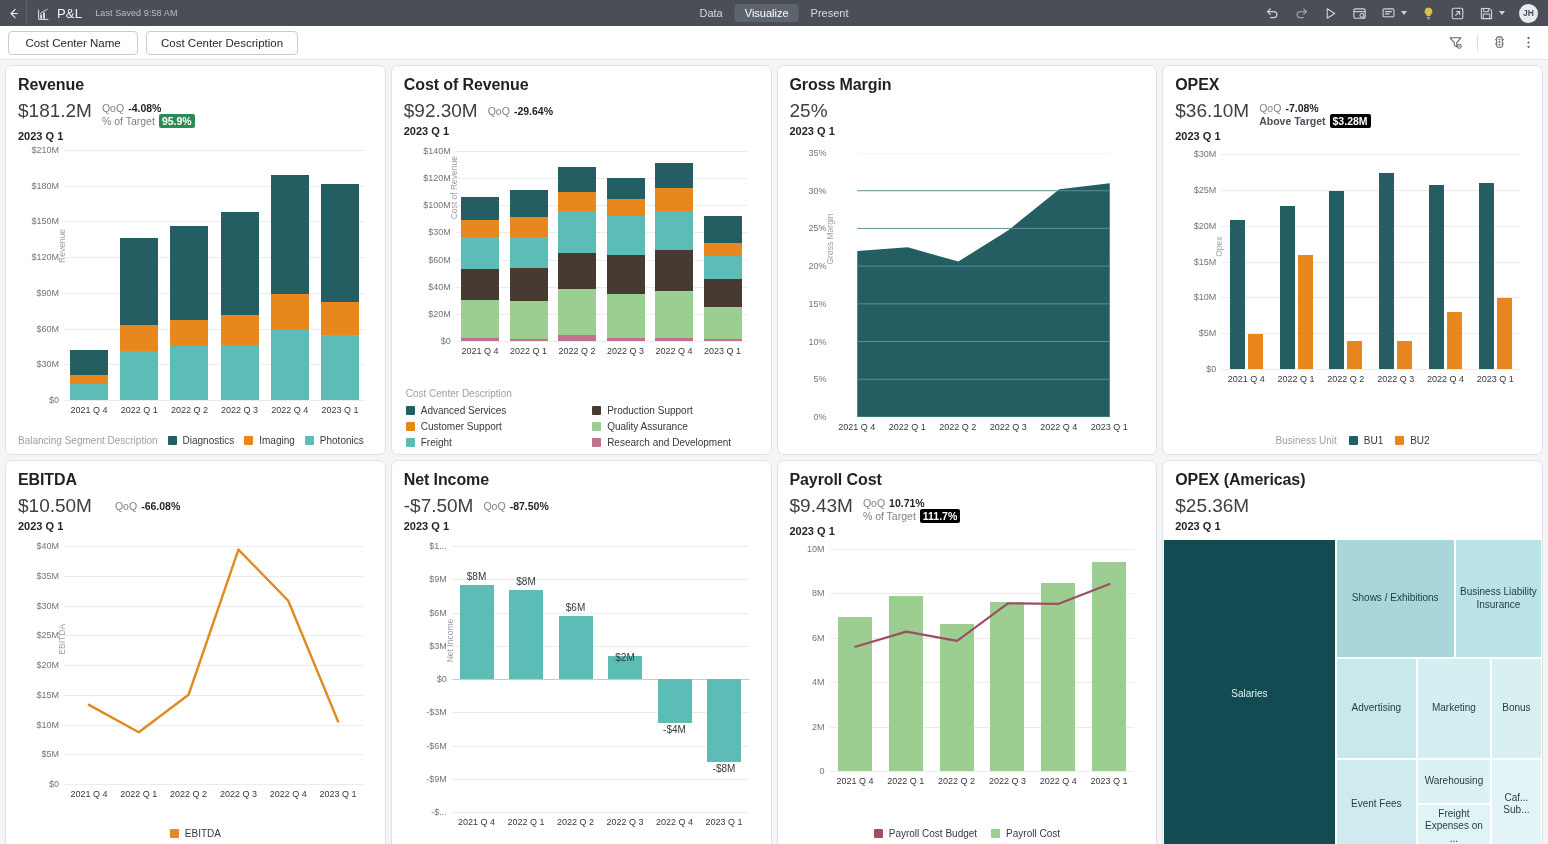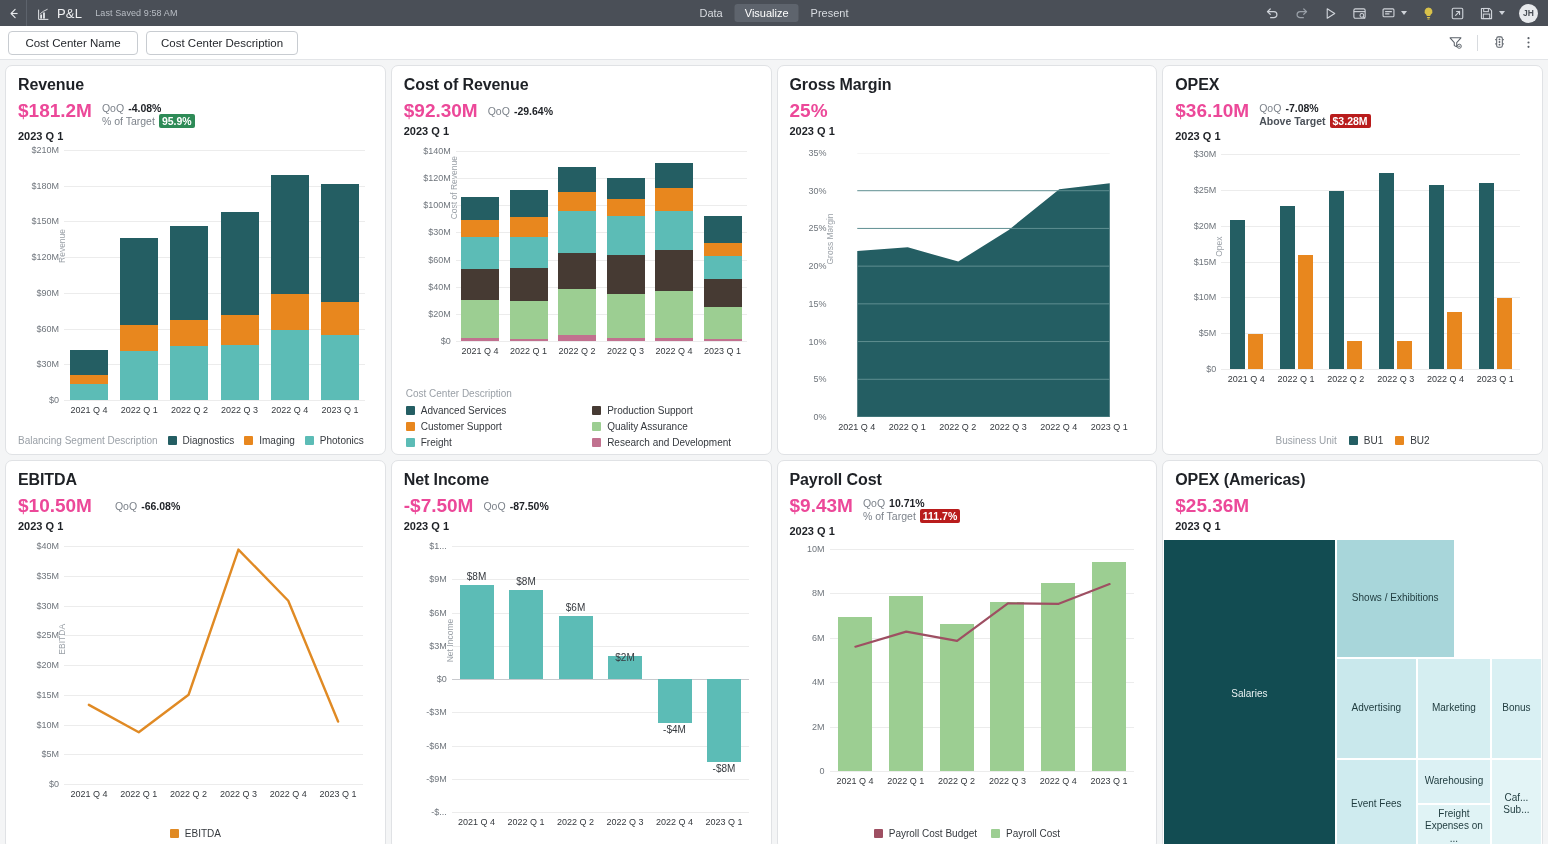--- a/index.html
+++ b/index.html
@@ -47,28 +47,28 @@
 
   
   .grid { padding: 5px; display:grid; grid-template-columns: repeat(4, 1fr);
     grid-template-rows: 390px 390px; gap: 5px; }
   .card { background:#fff; border:1px solid #e0e2e5; border-radius:7px;
     position:relative; overflow:hidden; padding: 10px 12px 6px 12px; }
   .card.flush { padding-bottom: 0; }
 
   .c-title { font-size: 16px; font-weight:700; color:#1e2126; letter-spacing:-.1px; }
   .kpi-row { display:flex; align-items:flex-start; gap: 10px; margin-top: 6px; }
-  .kpi-big { font-size: 19px; font-weight:700; color:#ec4899; white-space:nowrap; }
+  .kpi-big { font-size: 19px; font-weight:400; color:#404040; white-space:nowrap; }
   .kpi-meta { display:flex; flex-direction:column; gap:1px; padding-top:2px; }
   .kpi-line { font-size: 10.5px; white-space:nowrap; }
   .kpi-lbl { color:#7d838b; }
   .kpi-val { color:#1e2126; font-weight:700; margin-left:4px; }
   .badge { font-weight:700; color:#fff; padding:1px 3px; border-radius:2px; margin-left:4px; }
   .badge.good { background:#2e8b57; }
-  .badge.bad { background:#b91c1c; }
+  .badge.bad { background:#000000; }
   .c-period { font-size: 11px; font-weight:700; color:#1e2126; margin-top: 3px; }
 
   .plot { position:relative; margin-top: 8px; }
   .axis-title { position:absolute; left:-2px; top:50%;
     transform: rotate(-90deg) translateX(50%); transform-origin: left center;
     font-size: 8.5px; color:#9aa0a7; white-space:nowrap; }
   .ylab { position:absolute; right:100%; margin-right:5px; transform: translateY(-50%);
     font-size: 9px; color:#6f757c; white-space:nowrap; }
   .xlab { position:absolute; top:100%; margin-top:5px; transform: translateX(-50%);
     font-size: 9px; color:#35393e; white-space:nowrap; }
@@ -655,20 +655,21 @@
 
   <div class="card flush">
     <div class="c-title">OPEX (Americas)</div>
     <div class="kpi-row">
       <div class="kpi-big">$25.36M</div>
     </div>
     <div class="c-period">2023 Q 1</div>
     <div id="plot-treemap" style="position:absolute;left:0;right:0;top:78px;bottom:0;">
         <div class="tm-cell" style="left: 0%; top: 0%; width: 45.5%; height: 100%; background: rgb(18, 76, 82); color: rgb(232, 241, 242); border: 1px solid rgb(255, 255, 255);">Salaries</div>
         <div class="tm-cell" style="left: 45.5%; top: 0%; width: 31.5%; height: 38.5%; background: rgb(168, 214, 218); color: rgb(30, 58, 61); border: 1px solid rgb(255, 255, 255);">Shows / Exhibitions</div>
+        <div class="tm-cell" style="left: 77%; top: 0%; width: 23%; height: 38.5%; background: rgb(187, 226, 230); color: rgb(30, 58, 61); border: 1px solid rgb(255, 255, 255);">Business Liability Insurance</div>
         <div class="tm-cell" style="left: 67%; top: 38.5%; width: 19.5%; height: 32.5%; background: rgb(213, 238, 241); color: rgb(30, 58, 61); border: 1px solid rgb(255, 255, 255);">Marketing</div>
         <div class="tm-cell" style="left: 45.5%; top: 38.5%; width: 21.5%; height: 32.5%; background: rgb(201, 232, 236); color: rgb(30, 58, 61); border: 1px solid rgb(255, 255, 255);">Advertising</div>
         <div class="tm-cell" style="left: 86.5%; top: 38.5%; width: 13.5%; height: 32.5%; background: rgb(217, 240, 243); color: rgb(30, 58, 61); border: 1px solid rgb(255, 255, 255);">Bonus</div>
         <div class="tm-cell" style="left: 45.5%; top: 71%; width: 21.5%; height: 29%; background: rgb(207, 235, 239); color: rgb(30, 58, 61); border: 1px solid rgb(255, 255, 255);">Event Fees</div>
         <div class="tm-cell" style="left: 67%; top: 71%; width: 19.5%; height: 14.5%; background: rgb(220, 241, 244); color: rgb(30, 58, 61); border: 1px solid rgb(255, 255, 255);">Warehousing</div>
         <div class="tm-cell" style="left: 67%; top: 85.5%; width: 19.5%; height: 14.5%; background: rgb(224, 243, 245); color: rgb(30, 58, 61); border: 1px solid rgb(255, 255, 255);">Freight Expenses on ...</div>
         <div class="tm-cell" style="left: 86.5%; top: 71%; width: 13.5%; height: 29%; background: rgb(227, 244, 246); color: rgb(30, 58, 61); border: 1px solid rgb(255, 255, 255);">Caf... Sub...</div>
       </div>
   </div>
 

